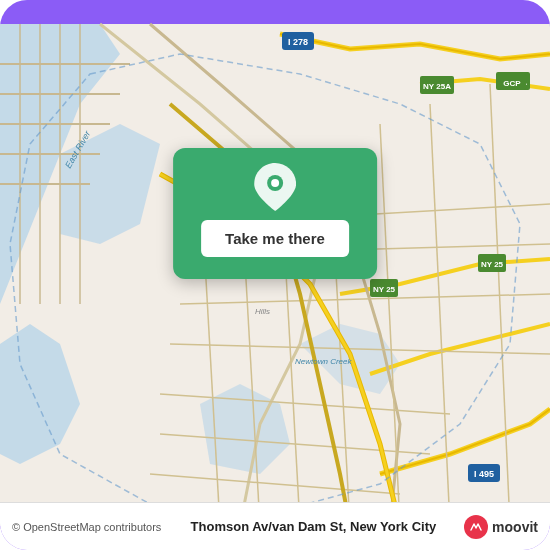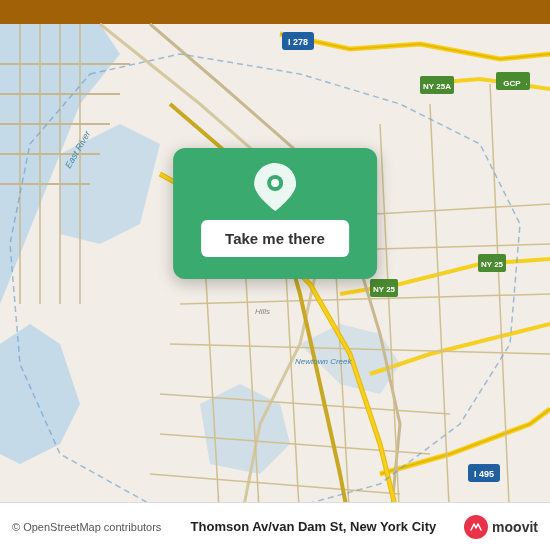--- a/index.html
+++ b/index.html
@@ -8,22 +8,23 @@
       height: 550px;
       overflow: hidden;
       font-family: Arial, sans-serif;
       position: relative;
     }
 
     #map-container {
       width: 550px;
       height: 550px;
       position: relative;
-      background-color: #a16207;
+      background-color: #8b5cf6;
       overflow: hidden;
+      border-radius: 27px;
     }
 
     
     #map-bg {
       width: 100%;
       height: 100%;
       position: absolute;
       top: 0;
       left: 0;
     }

